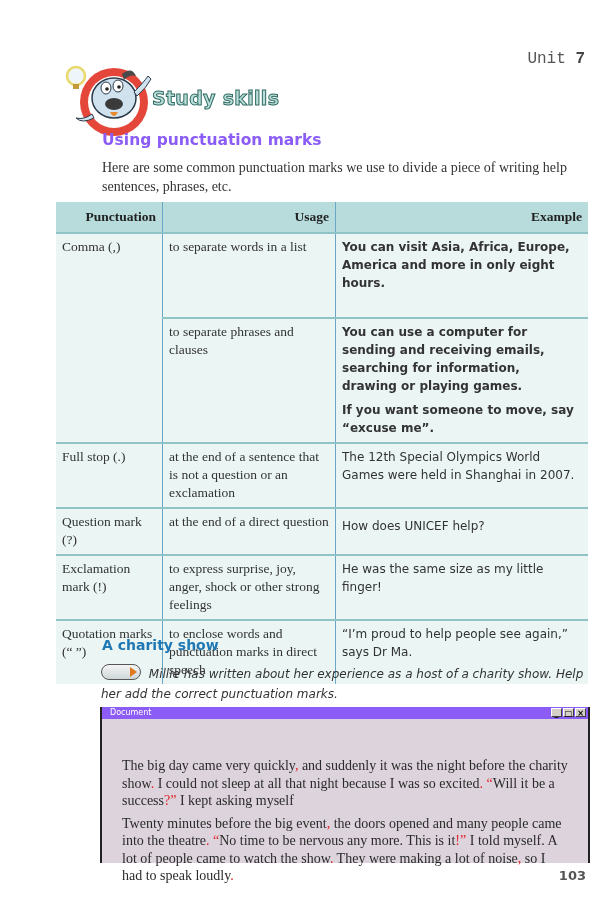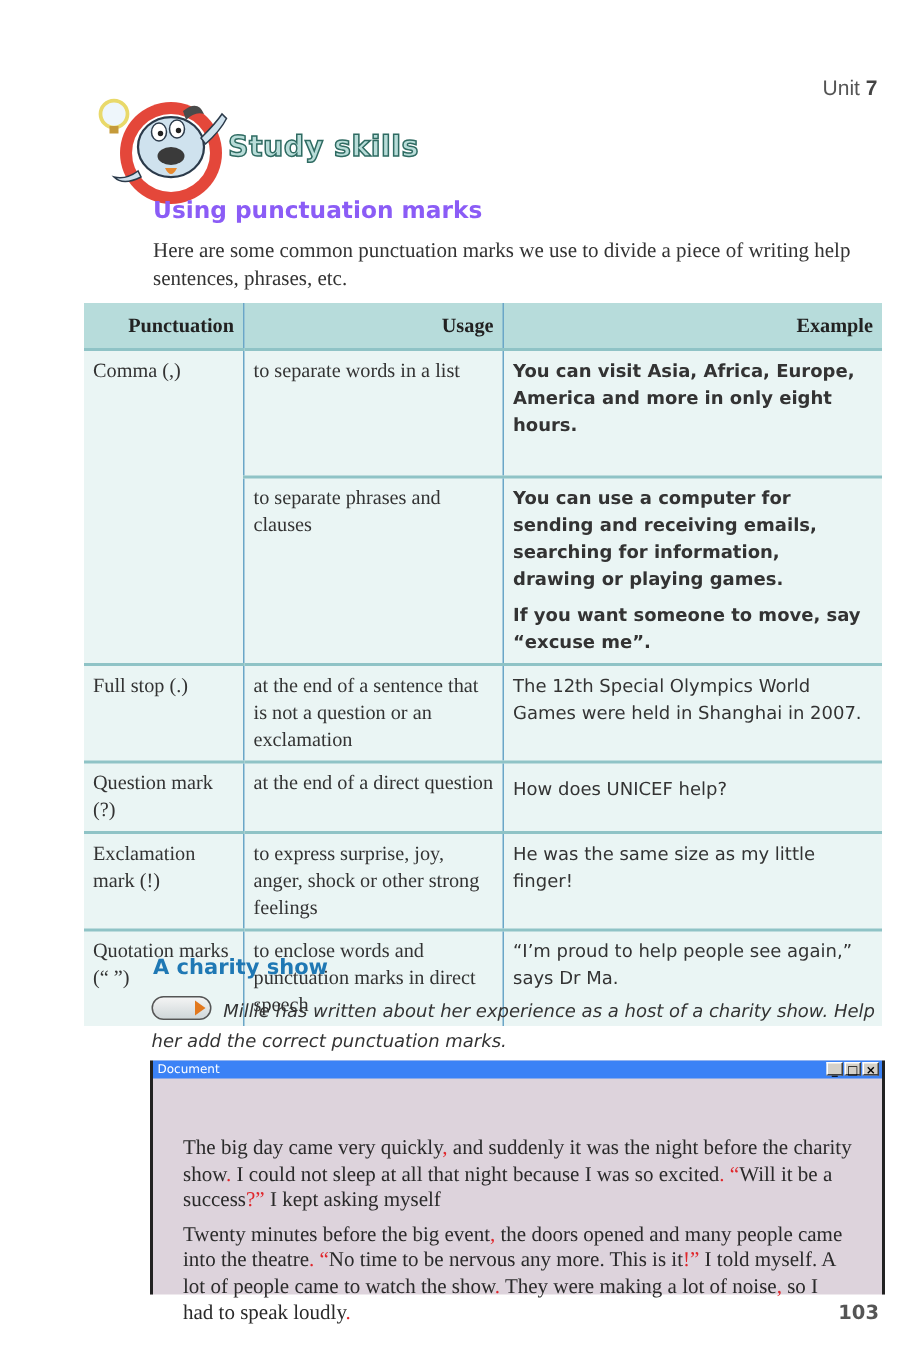--- a/index.html
+++ b/index.html
@@ -1,22 +1,22 @@
 <!DOCTYPE html>
 <html><head>
 <meta charset="utf-8">
 <style>
   html, body { margin:0; padding:0; }
   body {
     width:610px; height:900px; background:#ffffff; position:relative; overflow:hidden;
     font-family:"Liberation Serif", serif; color:#2b2b2b;
   }
   .unit-label {
-    position:absolute; right:25px; top:50px; font-family:Liberation Sans, sans-serif;
-    font-size:14px; color:#555;
+    position:absolute; right:25px; top:50px; font-family:Liberation Mono, monospace;
+    font-size:16px; color:#555;
   }
   .unit-label b { font-weight:bold; color:#444; }
   .mascot { position:absolute; left:62px; top:62px; width:100px; height:78px; }
   .section-title {
     position:absolute; left:152px; top:87px; font-family:"DejaVu Sans", sans-serif;
     font-weight:bold; font-size:19px; color:#b9ddd9;
     -webkit-text-stroke:1px #2f6b62; letter-spacing:0.3px;
   }
   .sub-title {
     position:absolute; left:102px; top:131px; font-family:"DejaVu Sans", sans-serif;
@@ -57,22 +57,22 @@
   }
   .play-icon::after {
     content:""; position:absolute; right:3px; top:2px; border-left:7px solid #e2781e;
     border-top:5px solid transparent; border-bottom:5px solid transparent;
   }
   .doc-window {
     position:absolute; left:100px; top:707px; width:486px; height:156px;
     border-left:2px solid #222; border-right:2px solid #222; background:#ddd3dc;
   }
   .doc-titlebar {
-    height:12px; background:#3b82f6; color:#fff; font-family:"DejaVu Sans", sans-serif;
-    font-size:8px; line-height:12px; padding-left:3px; position:relative;
+    height:12px; background:#8b5cf6; color:#fff; font-family:"DejaVu Sans", sans-serif;
+    font-size:8px; line-height:12px; padding-left:8px; position:relative;
   }
   .win-controls { position:absolute; right:2px; top:1px; display:flex; gap:1px; }
   .win-btn {
     width:11px; height:9px; background:#d4d0c8; border:1px solid #fff; border-right-color:#404040;
     border-bottom-color:#404040; font-size:8px; line-height:9px; color:#000; text-align:center;
     font-weight:bold; box-sizing:border-box;
   }
   .doc-body { padding:6px 20px 0 20px; font-size:14px; line-height:17.5px; color:#2a2a2a;margin-top:32px; }
   .doc-body p { margin:0 0 5px 0; }
   .red { color:#e0262b; }

